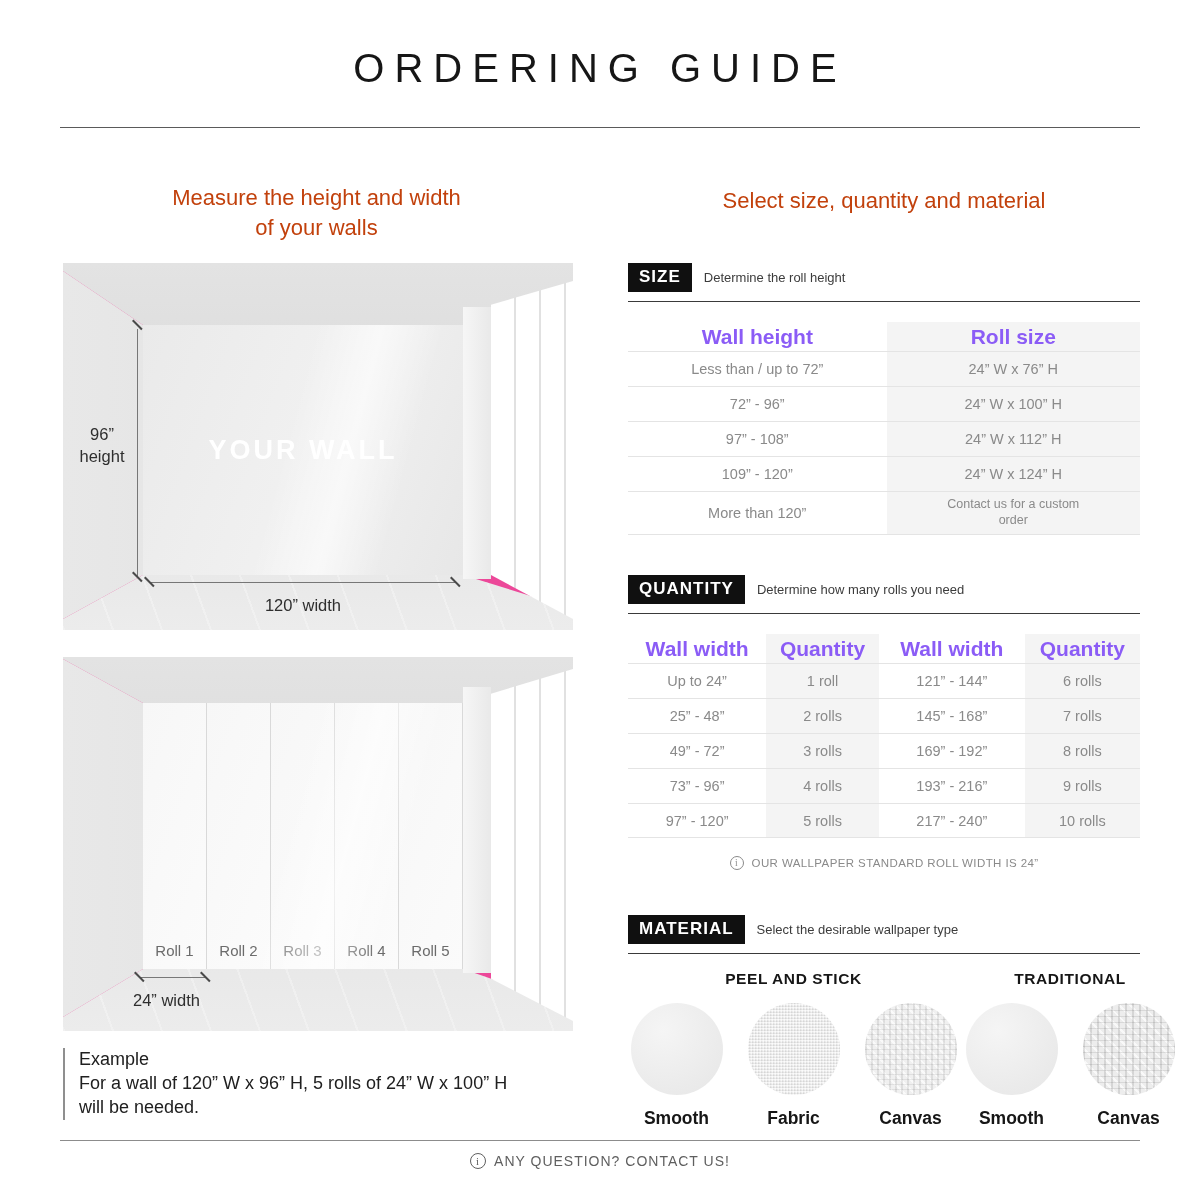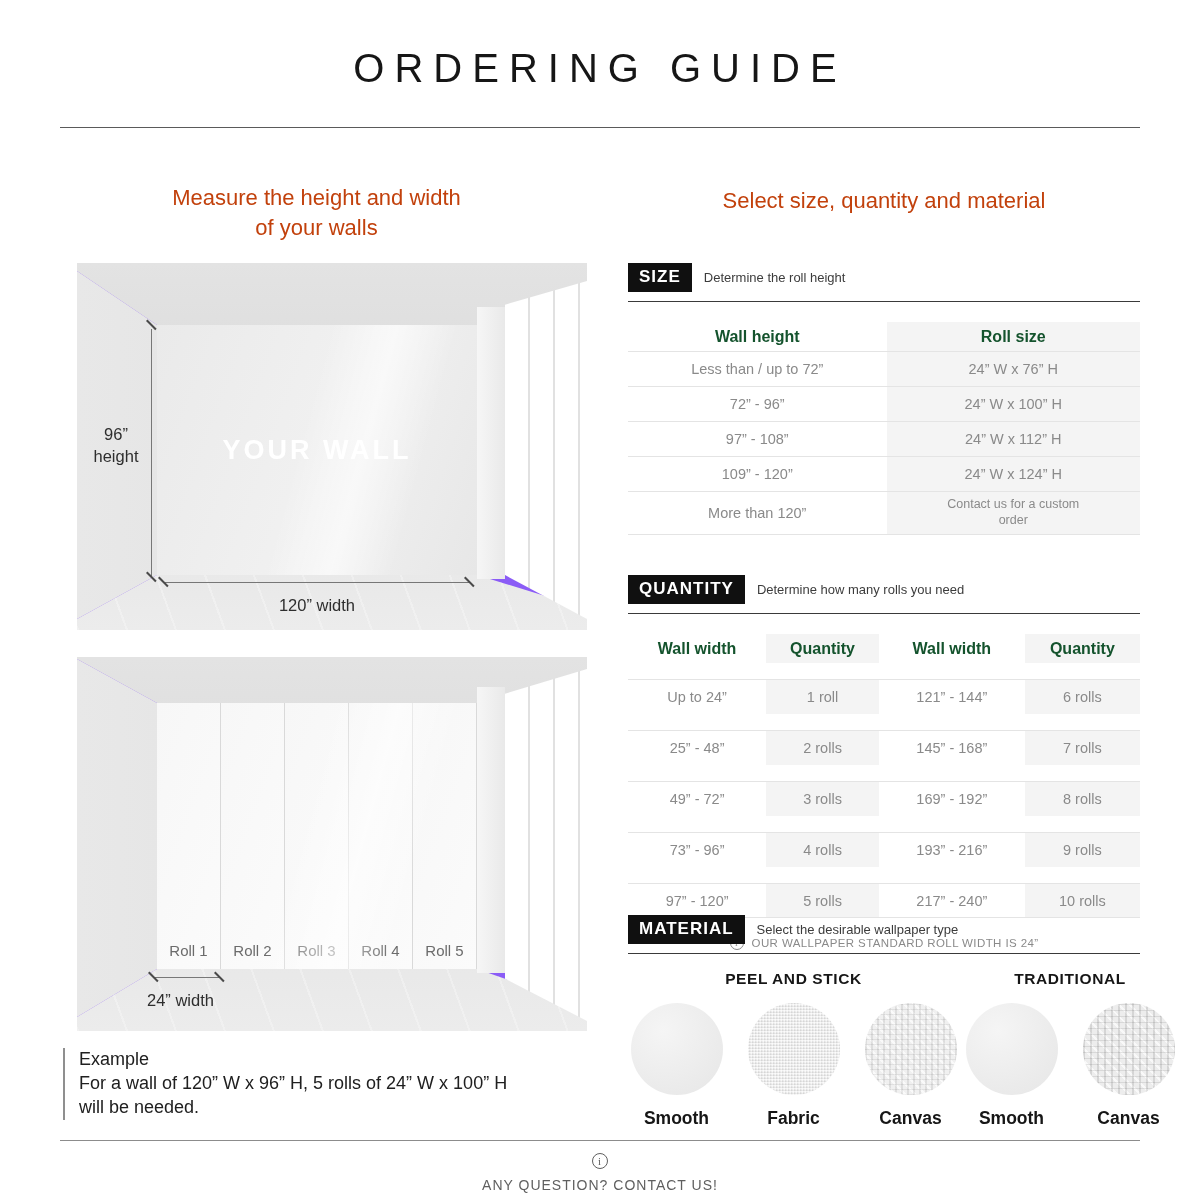--- a/index.html
+++ b/index.html
@@ -12,21 +12,21 @@
            font-size:40px; letter-spacing:10px; font-weight:400; color:#161616; }
   .top-divider { position:absolute; top:127px; left:60px; width:1080px; height:0;
                  border-top:1.5px solid #5a5a5a; }
 
   
   .col-heading { position:absolute; text-align:center; font-size:22px; line-height:30px; color:#c2410c; }
   .col-heading.left { top:183px; left:60px; width:513px; }
   .col-heading.right { top:186px; left:628px; width:512px; }
 
   
-  .room { position:absolute; left:77px; width:510px; background:#8b5cf6; overflow:hidden; }
+  .room { position:absolute; left:63px; width:510px; background:#ec4899; overflow:hidden; }
   .room1 { top:263px; height:367px; }
   .room2 { top:657px; height:374px; }
   .ceiling { position:absolute; inset:0; background:linear-gradient(180deg,#e3e3e3,#cfcfcf); }
   .room1 .ceiling { clip-path:polygon(0 0,510px 0,510px 42px,400px 62px,80px 62px,0 8px); }
   .room2 .ceiling { clip-path:polygon(0 0,510px 0,510px 38px,400px 46px,80px 46px,0 2px); }
   .leftwall { position:absolute; inset:0; background:linear-gradient(90deg,#e8e8e8,#dcdcdc); }
   .room1 .leftwall { clip-path:polygon(0 8px,80px 62px,80px 312px,0 356px); }
   .room2 .leftwall { clip-path:polygon(0 2px,80px 46px,80px 312px,0 360px); }
   .floor { position:absolute; inset:0;
            background:linear-gradient(180deg,#d8d8d8 0%,#e6e6e6 70%,#ececec 100%); }
@@ -78,26 +78,26 @@
   .section-head { display:flex; align-items:center; gap:12px; border-bottom:1.5px solid #3a3a3a;
       padding-bottom:9px;text-align:center; }
   .badge { background:#101010; color:#ffffff; font-weight:700; font-size:17px; letter-spacing:1px;
       padding:4px 11px 5px; }
   .subtitle { font-size:13px; color:#3c3c3c; }
 
   
   .tbl { margin-top:20px; }
   .trow { display:grid; }
   .size-tbl .trow { grid-template-columns:50.5% 49.5%; }
-  .qty-tbl .trow { grid-template-columns:27% 22% 28.5% 22.5%;margin-top:16px; }
+  .qty-tbl .trow { grid-template-columns:27% 22% 28.5% 22.5%; }
   .cell { display:flex; align-items:center; justify-content:center; text-align:center;
       height:35px; font-size:14.5px; color:#8a8a8a; }
   .trow + .trow .cell { border-top:1px solid #e4e4e4; }
   .tbl .last .cell { border-bottom:1px solid #e4e4e4; }
-  .thead .cell { height:29px; font-weight:700; font-size:16px; color:#14532d; }
+  .thead .cell { height:29px; font-weight:700; font-size:21px; color:#8b5cf6; }
   .gray { background:#f4f4f4; }
   .cell.tall { height:44px; }
   .cell.small { font-size:12.5px; line-height:1.25; padding:0 46px; }
 
   
   .note { display:flex; align-items:center; justify-content:center; gap:8px; margin-top:18px;
       font-size:11.5px; letter-spacing:.4px; color:#8a8a8a; }
   .info-i { display:inline-flex; align-items:center; justify-content:center; flex:0 0 auto;
       width:14px; height:14px; border:1.2px solid #8a8a8a; border-radius:50%;
       font-size:9.5px; color:#8a8a8a; font-family:"Liberation Serif","DejaVu Serif",serif; }
@@ -123,21 +123,21 @@
   .sw-canvas.coarse { background-color:#ededed;
       background-image:repeating-linear-gradient(0deg, rgba(0,0,0,.09) 0 1px, transparent 1px 6px),
                        repeating-linear-gradient(90deg, rgba(0,0,0,.1) 0 2px, transparent 2px 7px),
                        repeating-linear-gradient(45deg, rgba(255,255,255,.65) 0 2px, transparent 2px 8px); }
   .swatch-label { margin-top:13px; font-weight:700; font-size:17.5px; color:#161616; }
   .mat-divider { width:1px; background:#c9c9c9; margin:0 2px; }
 
   
   .footer-line { position:absolute; top:1140px; left:60px; width:1080px; border-top:1px solid #8c8c8c; }
   .footer { position:absolute; top:1153px; left:0; width:1200px; display:flex; align-items:center;
-      justify-content:center; gap:8px; font-size:14px; letter-spacing:1px; color:#5f5f5f;flex-direction:column; }
+      justify-content:center; gap:8px; font-size:14px; letter-spacing:1px; color:#5f5f5f; }
 </style>
 </head>
 <body>
 
 <div class="page">
 
   <div class="title">ORDERING GUIDE</div>
   <div class="top-divider"></div>
 
   <div class="col-heading left">

